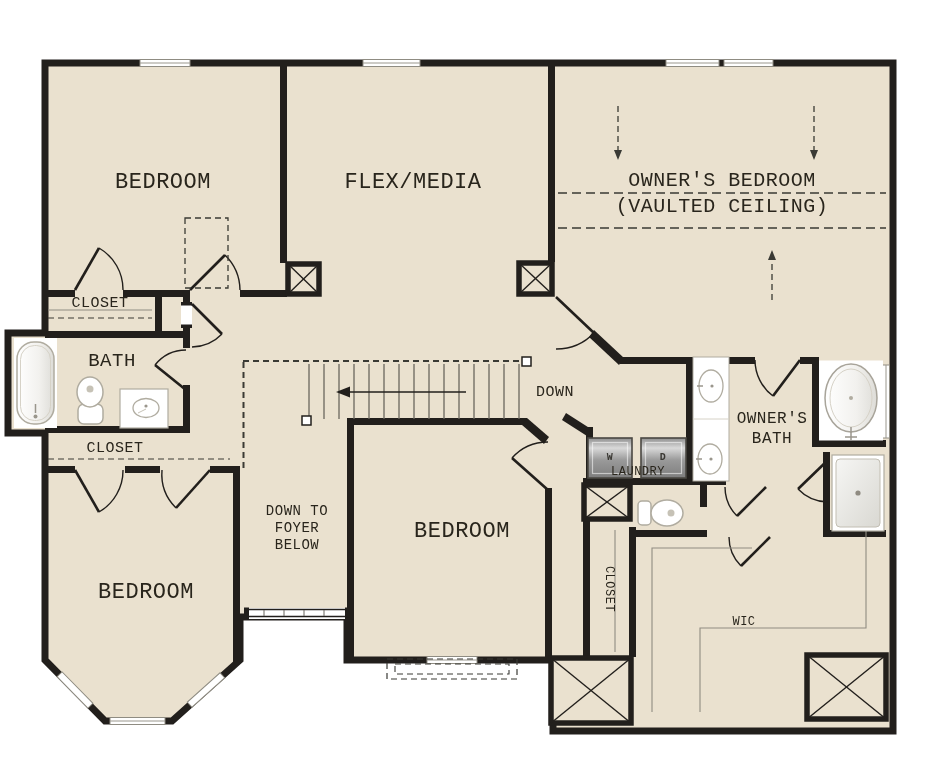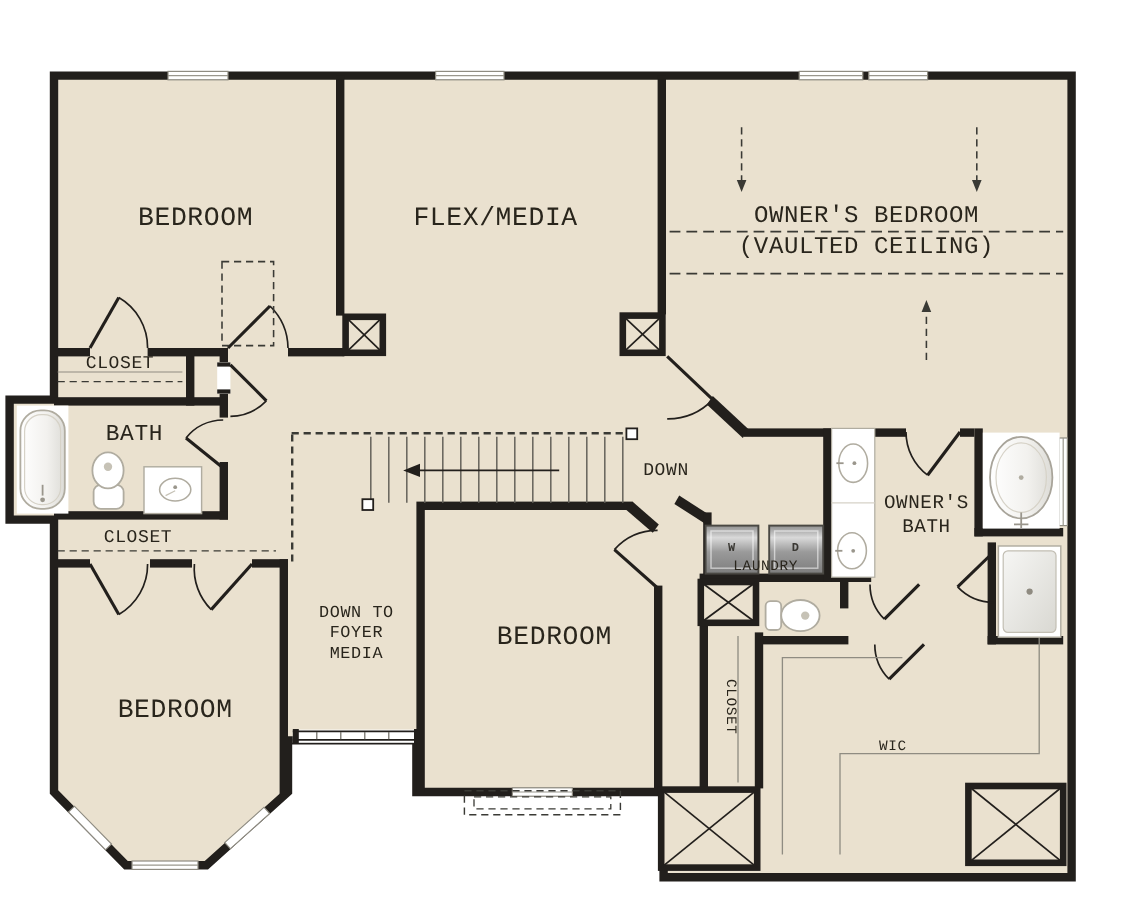--- a/index.html
+++ b/index.html
@@ -289,21 +289,21 @@
 <div class="lbl" style="left:163px;top:183px;font-size:22px;">BEDROOM</div>
 <div class="lbl" style="left:413px;top:183px;font-size:22px;">FLEX/MEDIA</div>
 <div class="lbl" style="left:722px;top:181px;font-size:20px;">OWNER'S BEDROOM</div>
 <div class="lbl" style="left:722px;top:207px;font-size:20px;">(VAULTED CEILING)</div>
 <div class="lbl" style="left:100px;top:304px;font-size:15px;">CLOSET</div>
 <div class="lbl" style="left:112px;top:362px;font-size:19px;">BATH</div>
 <div class="lbl" style="left:115px;top:449px;font-size:15px;">CLOSET</div>
 <div class="lbl" style="left:146px;top:593px;font-size:22px;">BEDROOM</div>
 <div class="lbl" style="left:297px;top:512px;font-size:14px;">DOWN TO</div>
 <div class="lbl" style="left:297px;top:529px;font-size:14px;">FOYER</div>
-<div class="lbl" style="left:297px;top:546px;font-size:14px;">MEDIA</div>
+<div class="lbl" style="left:297px;top:546px;font-size:14px;">BELOW</div>
 <div class="lbl" style="left:462px;top:532px;font-size:22px;">BEDROOM</div>
 <div class="lbl" style="left:555px;top:393px;font-size:15px;text-align:right;">DOWN</div>
 <div class="lbl" style="left:638px;top:429px;font-size:12px;margin-top:44px;">LAUNDRY</div>
 <div class="lbl" style="left:610px;top:458px;font-size:10px;font-weight:bold;color:#3a3833;">W</div>
 <div class="lbl" style="left:663px;top:458px;font-size:10px;font-weight:bold;color:#3a3833;">D</div>
 <div class="lbl" style="left:772px;top:420px;font-size:16px;">OWNER'S</div>
 <div class="lbl" style="left:772px;top:440px;font-size:16px;">BATH</div>
 <div class="lbl rot" style="left:608px;top:589px;font-size:12px;">CLOSET</div>
 <div class="lbl" style="left:744px;top:623px;font-size:12px;">WIC</div>
 

